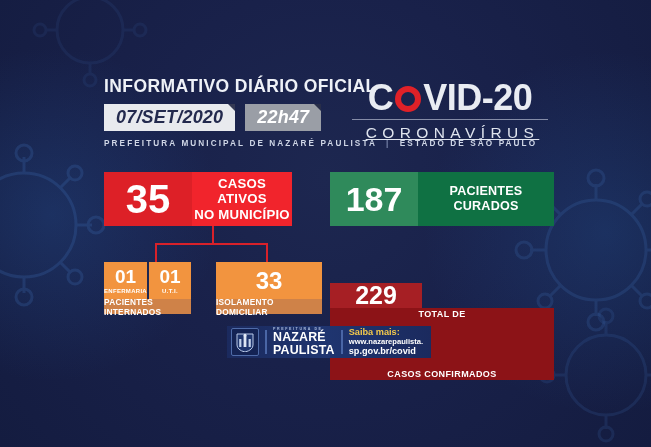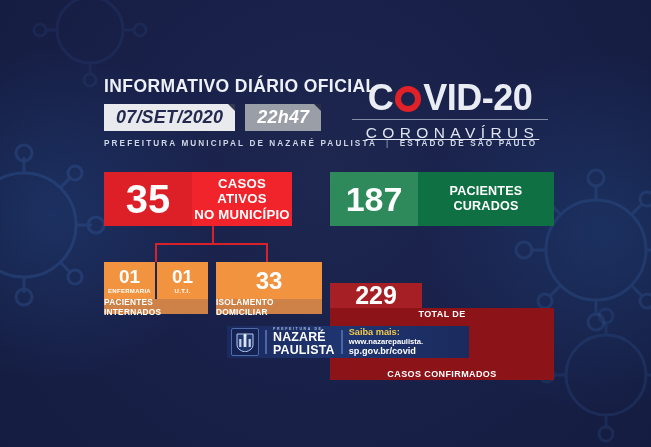--- a/index.html
+++ b/index.html
@@ -100,31 +100,31 @@
     background:#f2943f;color:#fff;
   }
   .ocell + .ocell{border-left:2px solid #1e2750;}
   .ocell .n{font-size:19px;font-weight:bold;line-height:1;}
   .ocell .t{font-size:6px;font-weight:bold;letter-spacing:.3px;margin-top:2px;}
   .ofoot{
     background:#cf8248;color:#ffffff;font-size:8.3px;font-weight:bold;
     letter-spacing:.25px;display:flex;align-items:center;justify-content:center;
     height:15px;
   }
-  #internados{left:104px;top:262px;width:104px;height:52px;}
+  #internados{left:104px;top:262px;width:87px;height:52px;}
   #internados .orow{height:37px;}
   #isolamento{left:216px;top:262px;width:106px;height:52px;}
   #isolamento .ocell .n{font-size:24px;}
 
   
   .conn{position:absolute;background:#d8212a;}
 
   
   .footer{
-    position:absolute;left:227px;top:326px;width:242px;height:32px;
+    position:absolute;left:227px;top:326px;width:204px;height:32px;
     display:flex;align-items:center;
     background:linear-gradient(90deg,#1b2a5e 0%,#1f3570 48%,#1b2a5e 100%);
   }
   .crest{
     width:26px;height:26px;margin-left:4px;flex:none;
     display:flex;align-items:center;justify-content:center;
     background:#142354;border:1px solid #4f6ba8;border-radius:2px;
   }
   .crest svg{display:block;}
   .vbar{width:2px;height:24px;background:#4a66a6;margin:0 6px;flex:none;}

